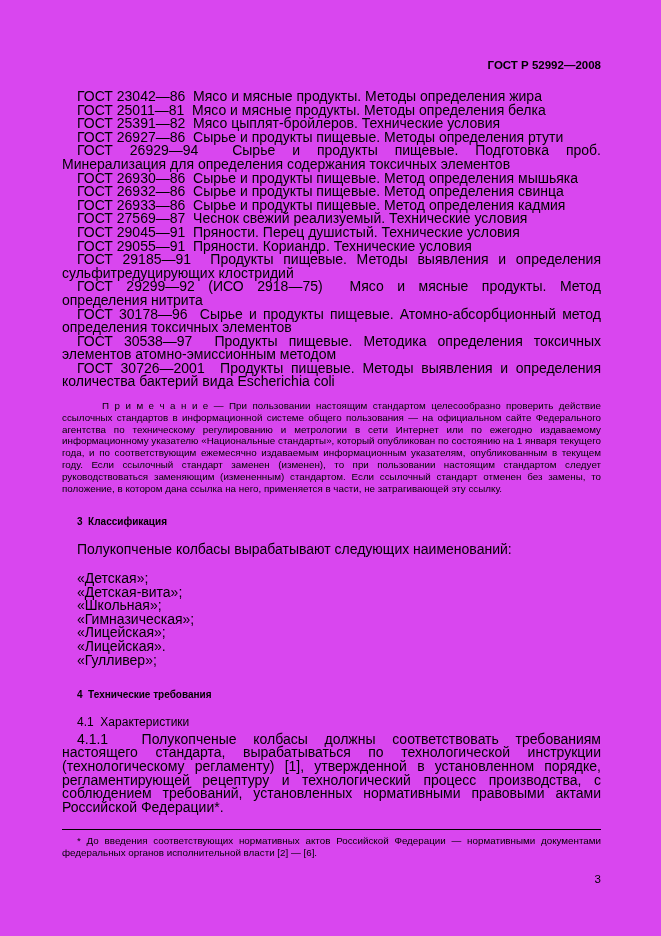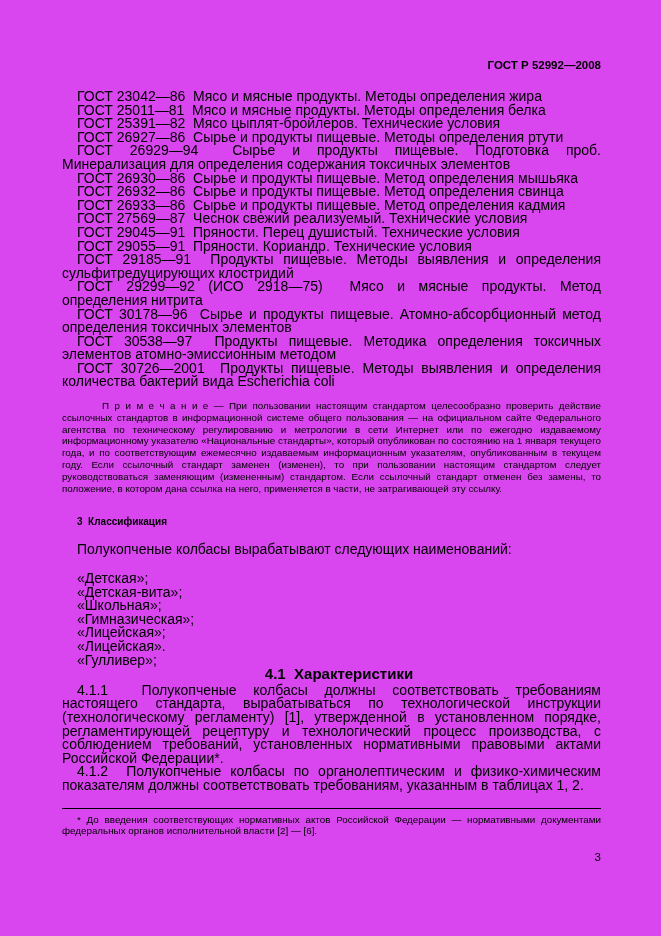--- a/index.html
+++ b/index.html
@@ -39,26 +39,25 @@
     text-indent: 40px;
   }
   .section-title {
     font-size: 10px;
     font-weight: bold;
     line-height: 16px;
     margin: 20px 0 13px 0;
     text-indent: 15px;
   }
   .subsection-title {
-    font-size: 15px;
-    font-weight: bold;
+    font-size: 12px;
+    font-weight: normal;
     line-height: 13.6px;
     margin: 0 0 3px 0;
     text-indent: 15px;
-    text-align: center;
   }
   .intro-par { margin-bottom: 15px; }
   .footnote-rule {
     border: none;
     border-top: 1px solid #000;
     margin: 15px 0 5px 0;
     height: 0;
   }
   .footnote {
     margin: 0;
@@ -107,25 +106,25 @@
     <p class="body-par intro-par">Полукопченые колбасы вырабатывают следующих наименований:</p>
     <p class="name-line">«Детская»;</p>
     <p class="name-line">«Детская-вита»;</p>
     <p class="name-line">«Школьная»;</p>
     <p class="name-line">«Гимназическая»;</p>
     <p class="name-line">«Лицейская»;</p>
     <p class="name-line">«Лицейская».</p>
     <p class="name-line">«Гулливер»;</p>
   </div>
 
+  <p class="section-title">4&nbsp; Технические требования</p>
 
   <div>
     <p class="subsection-title">4.1&nbsp; Характеристики</p>
     <p class="body-par">4.1.1&nbsp; Полукопченые колбасы должны соответствовать требованиям настоящего стандарта, вырабатываться по технологической инструкции (технологическому регламенту) [1], утвержденной в установленном порядке, регламентирующей рецептуру и технологический процесс производства, с соблюдением требований, установленных нормативными правовыми актами Российской Федерации*.</p>
-    <p class="body-par">4.1.2&nbsp; Полукопченые колбасы по органолептическим и физико-химическим показателям должны соответствовать требованиям, указанным в таблицах 1, 2.</p>
   </div>
 
   <hr class="footnote-rule">
   <p class="footnote">* До введения соответствующих нормативных актов Российской Федерации — нормативными документами федеральных органов исполнительной власти [2] — [6].</p>
 
   <p class="page-number">3</p>
 
 </div>
 
 </body></html>

